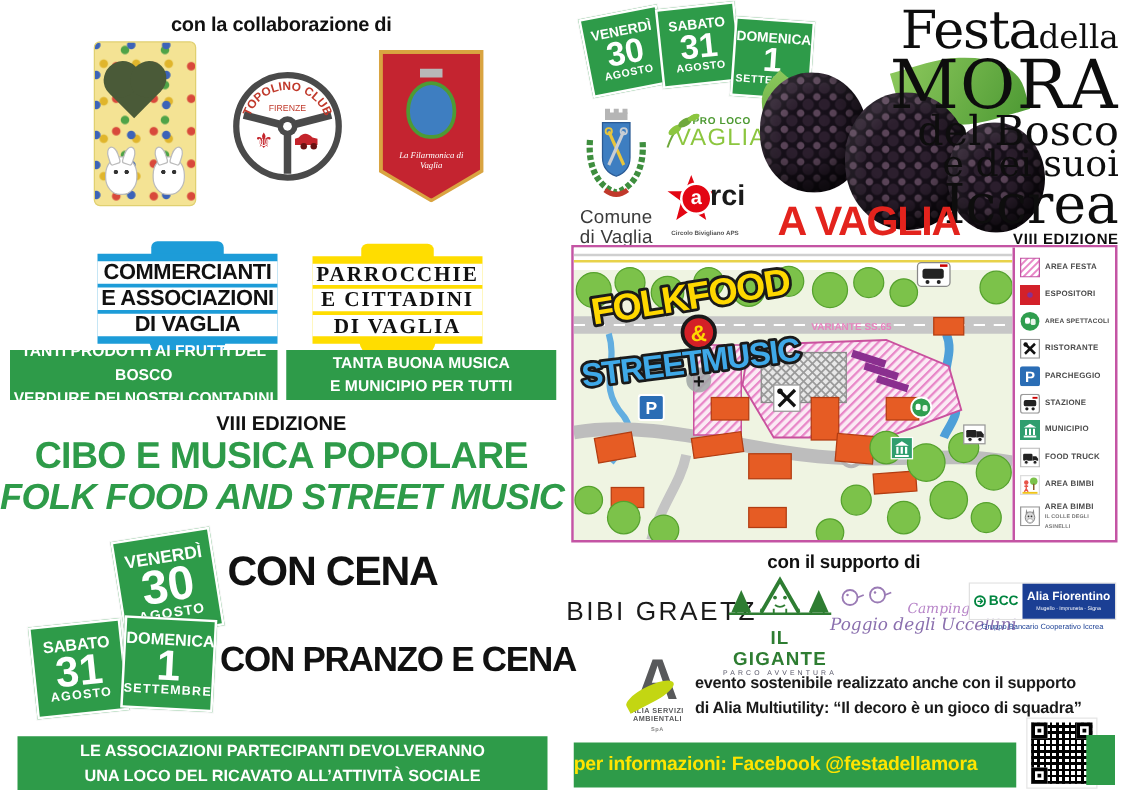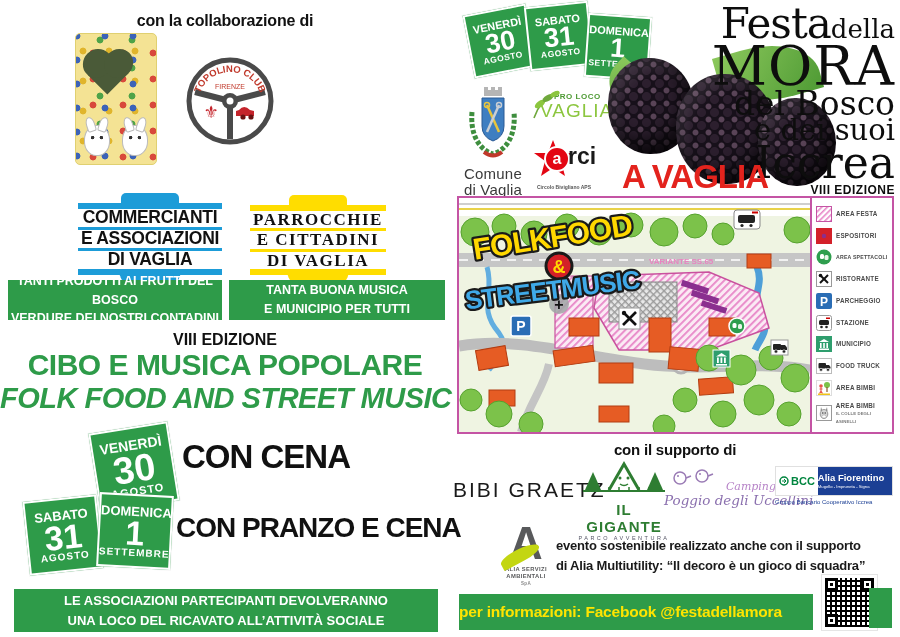--- a/index.html
+++ b/index.html
@@ -121,21 +121,21 @@
   .lg-sub{font-size:4.3px;color:#7a7a7a;letter-spacing:.1px;}
 
   
   .bibi{position:absolute;left:453px;top:478px;width:125px;font-size:21px;letter-spacing:2px;color:#1a1a1a;white-space:nowrap;}
   .gigante{position:absolute;left:578px;top:456px;width:92px;text-align:center;}
   .gig-name{font-size:15px;font-weight:800;color:#2E7D32;letter-spacing:1px;line-height:1.1;}
   .gig-sub{font-size:5.5px;color:#556;letter-spacing:2.5px;}
   .camp{position:absolute;left:664px;top:466px;width:112px;height:50px;font-family:"DejaVu Serif","Liberation Serif",serif;font-style:italic;}
   .camp-script{position:absolute;right:0;top:14px;font-size:11px;color:#B784C8;}
   .camp-name{position:absolute;left:0;top:26px;font-size:13.5px;color:#8A6FAE;white-space:nowrap;}
-  .bcc{position:absolute;left:775px;top:466px;width:118px;text-align:left;}
+  .bcc{position:absolute;left:775px;top:466px;width:118px;text-align:center;}
   .bcc-box{display:flex;height:28px;border:1px solid #e0e0e0;}
   .bcc-left{background:#fff;display:flex;align-items:center;gap:2px;padding:0 3px;}
   .bcc-txt{font-size:11px;font-weight:900;color:#00853F;}
   .bcc-right{background:#1B3F94;color:#fff;flex:1;display:flex;flex-direction:column;justify-content:center;}
   .bcc-name{font-size:9.5px;font-weight:bold;line-height:1.1;}
   .bcc-towns{font-size:4.2px;}
   .bcc-group{font-size:6px;color:#1B3F94;margin-top:3px;}
 
   
   .alia-logo{position:absolute;left:495px;top:522px;width:62px;text-align:center;}
@@ -190,20 +190,30 @@
       <text x="45" y="33" text-anchor="middle" font-size="7" fill="#C0392B">FIRENZE</text>
       <text x="26" y="62" text-anchor="middle" font-size="17" fill="#C4242B">⚜</text>
       <g>
         <path d="M54 54 q5 -6 11 0 l4 1 v5 h-18 v-5 Z" fill="#C4242B"></path>
         <circle cx="58" cy="61" r="2.6" fill="#6a1212"></circle>
         <circle cx="66" cy="61" r="2.6" fill="#6a1212"></circle>
       </g>
     </svg>
   </div>
 
+  <div class="filarmonica" style="left:303px;top:40px;width:84px;height:122px;">
+    <div class="inner">
+      <div class="fil-crown"></div>
+      <div class="fil-crest"></div>
+      <div class="fil-txt">
+        <div>La Filarmonica di</div>
+        <div>Vaglia</div>
+      </div>
+    </div>
+  </div>
 
   <div class="shield sh-sans" style="left:72px;top:193px;width:156px;--sc:#1D9CD8;">
     <div class="tab"></div>
     <div class="body">
       <div class="ln">COMMERCIANTI</div>
       <div class="ln">E ASSOCIAZIONI</div>
       <div class="ln">DI VAGLIA</div>
     </div>
     <div class="pt"></div>
   </div>

